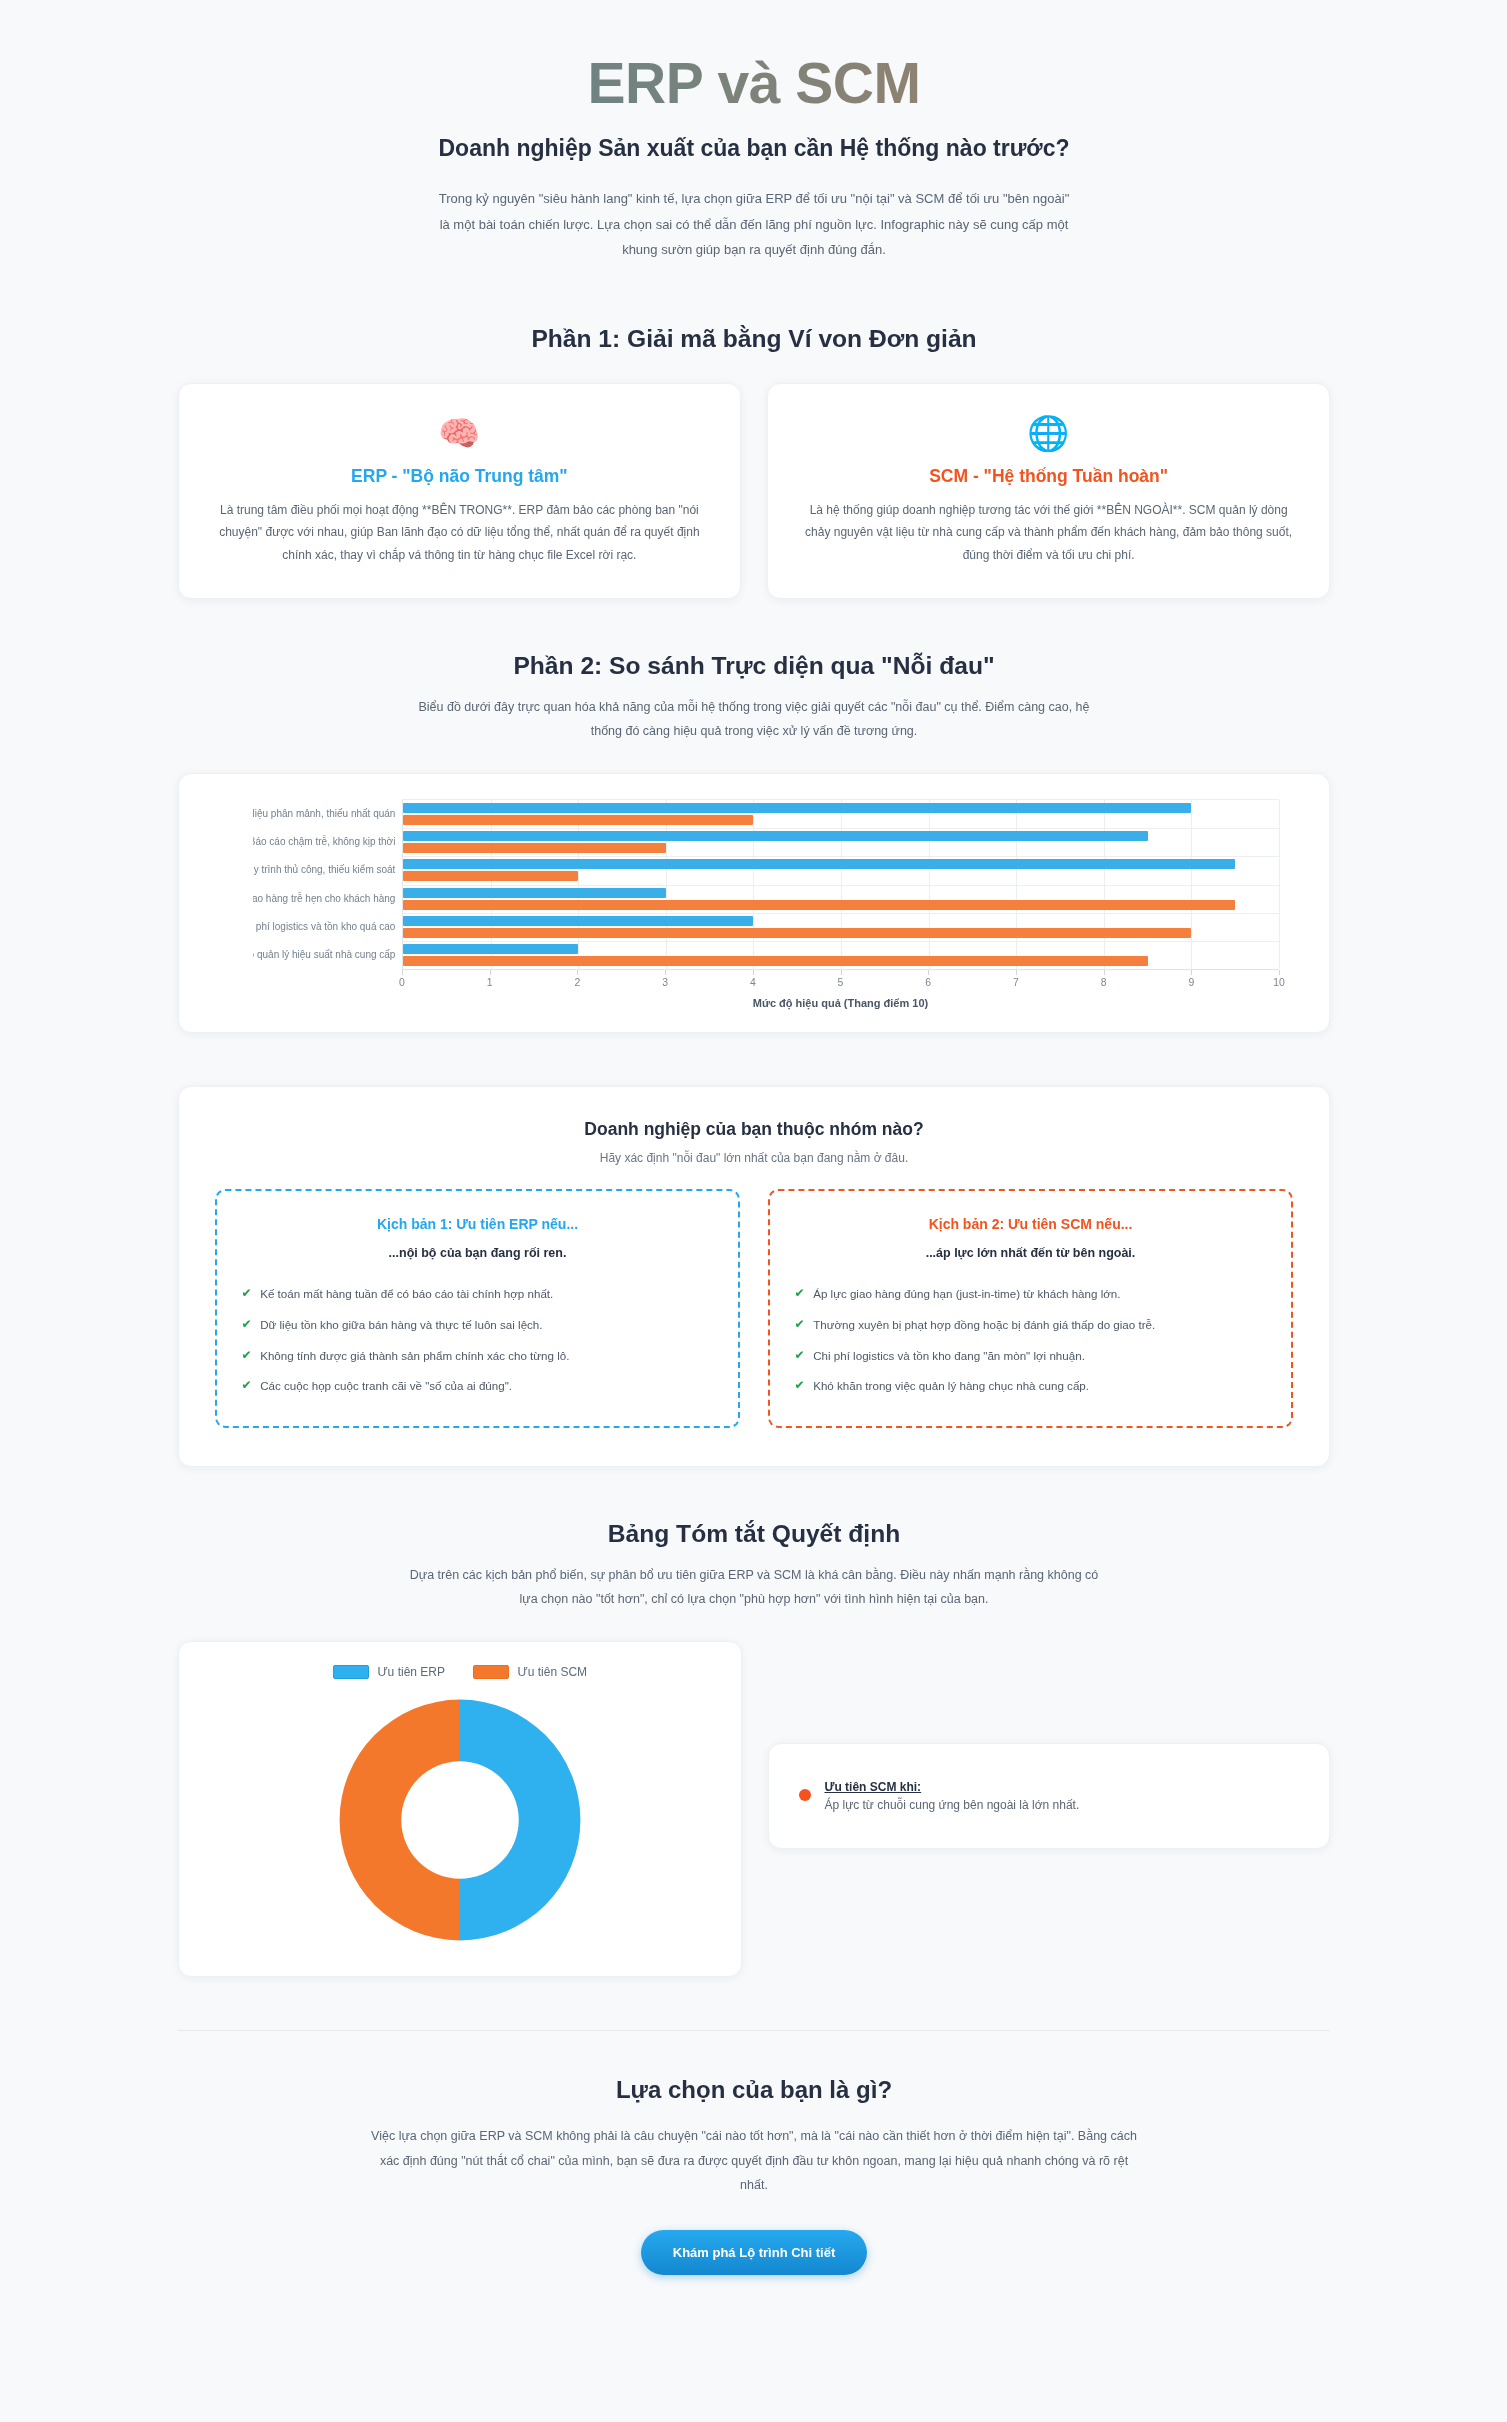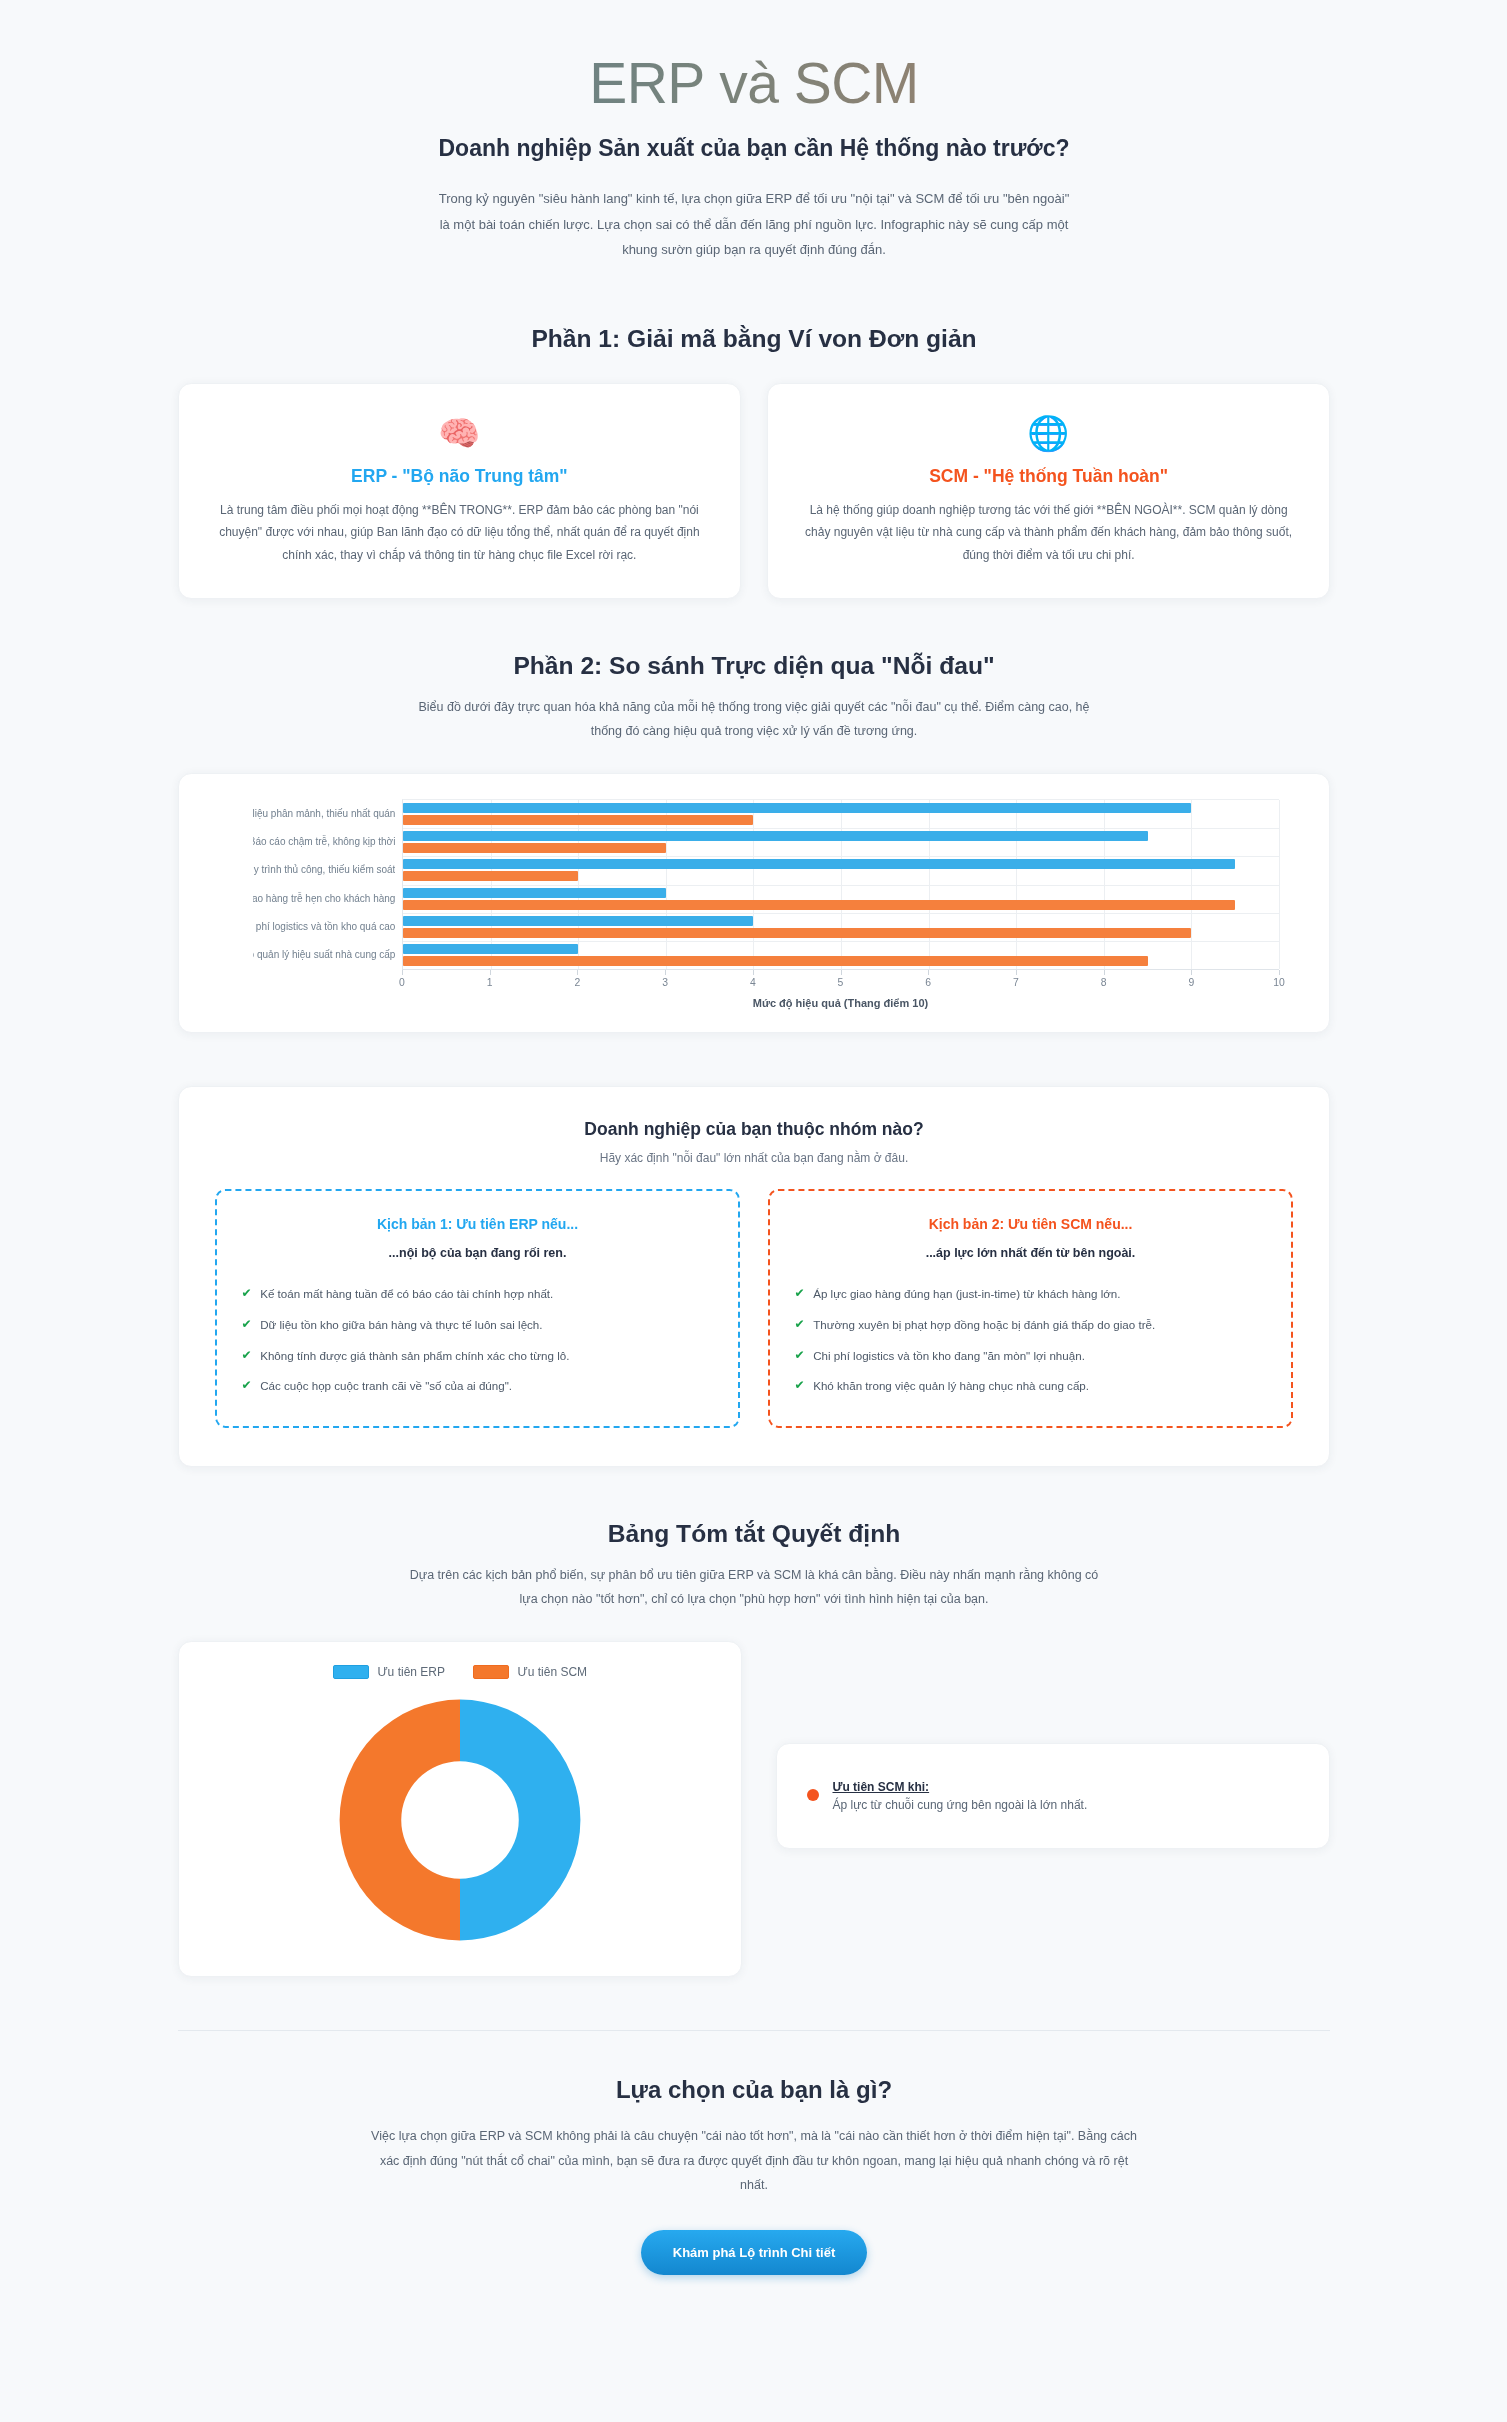--- a/index.html
+++ b/index.html
@@ -8,21 +8,21 @@
     background: #f7f9fb;
     font-family: "Liberation Sans", sans-serif;
     color: #2f3a4a;
   }
   .page { width: 1508px; margin: 0 auto; padding: 0 0 57px 0; }
 
   
   .hero { padding: 52px 0 9.5px 0; text-align: center; }
   .hero-title {
     font-size: 57px;
-    font-weight: normal;
+    font-weight: bold;
     letter-spacing: -0.5px;
     background: linear-gradient(90deg,#4a7f99 0%, #5d8291 22%, #77837c 46%, #908271 62%, #a98c66 82%, #b09069 100%);
     -webkit-background-clip: text;
     background-clip: text;
     color: transparent;
     -webkit-text-fill-color: transparent;
     line-height: 1.12;
   }
   .hero-sub {
     font-size: 23px;
@@ -238,21 +238,21 @@
     font-size: 11.6px;
     color: #4d5968;
     padding: 6.6px 0;
     line-height: 1.5;
   }
   .check { color: #17a24a; font-size: 12px; line-height: 1.4; }
 
   
   .donut-row {
     display: flex;
-    gap: 34px;
+    gap: 26px;
     margin: 30px 178px 0 178px;
     align-items: flex-start;
   }
   .donut-card {
     width: 564px;
     background: #ffffff;
     border-radius: 13.2px;
     border: 0.9px solid #eef1f4;
     box-shadow: 0 1.9px 9.5px rgba(35,50,70,0.055);
     padding: 23px 0 28px 0;

